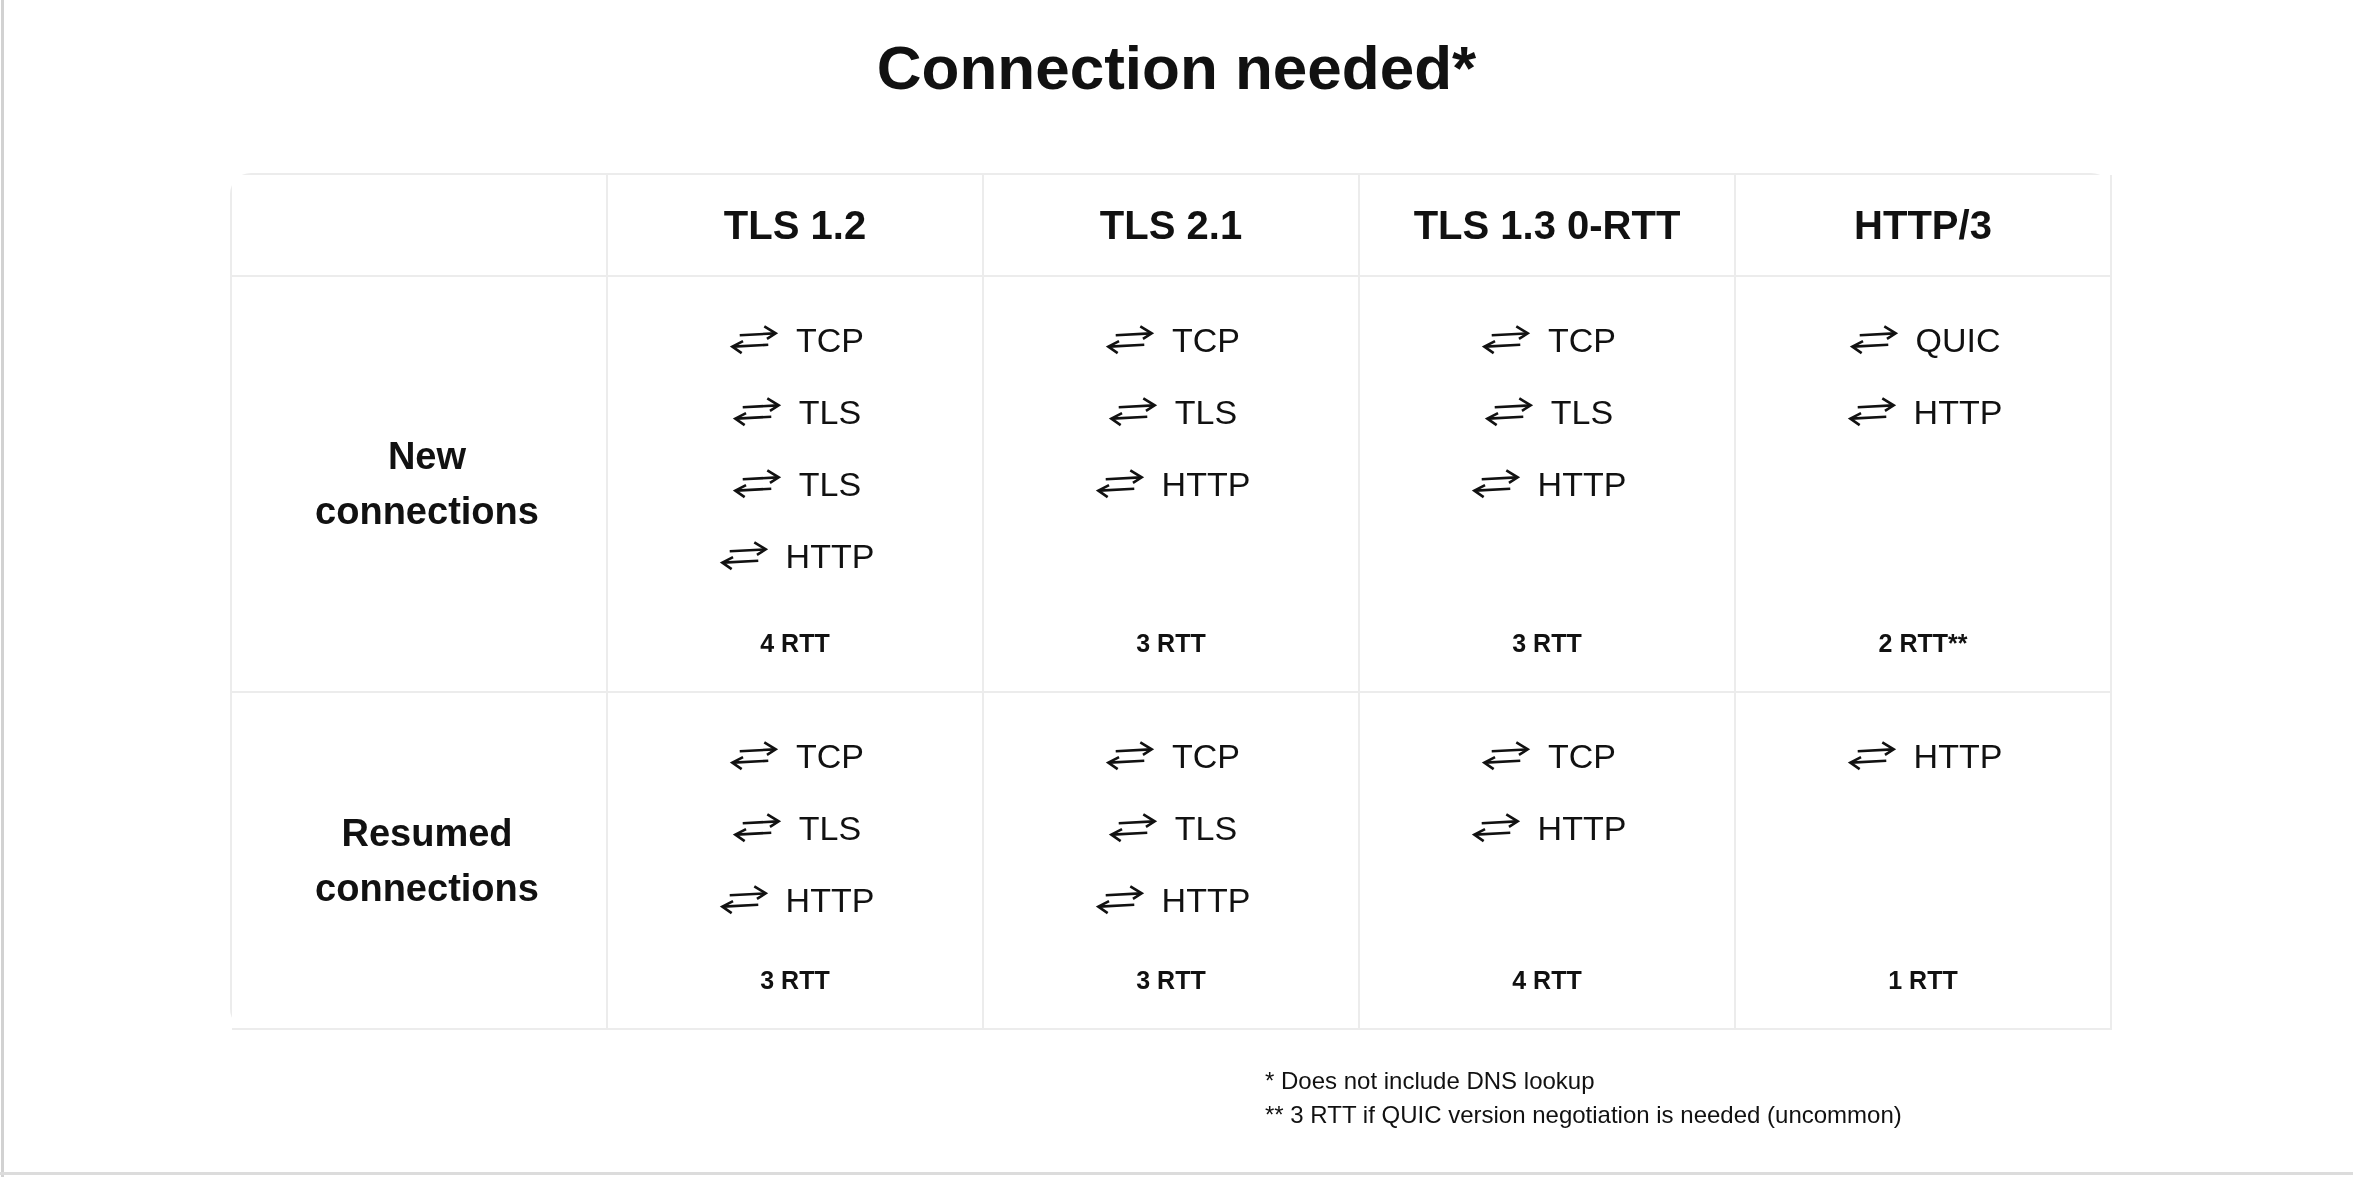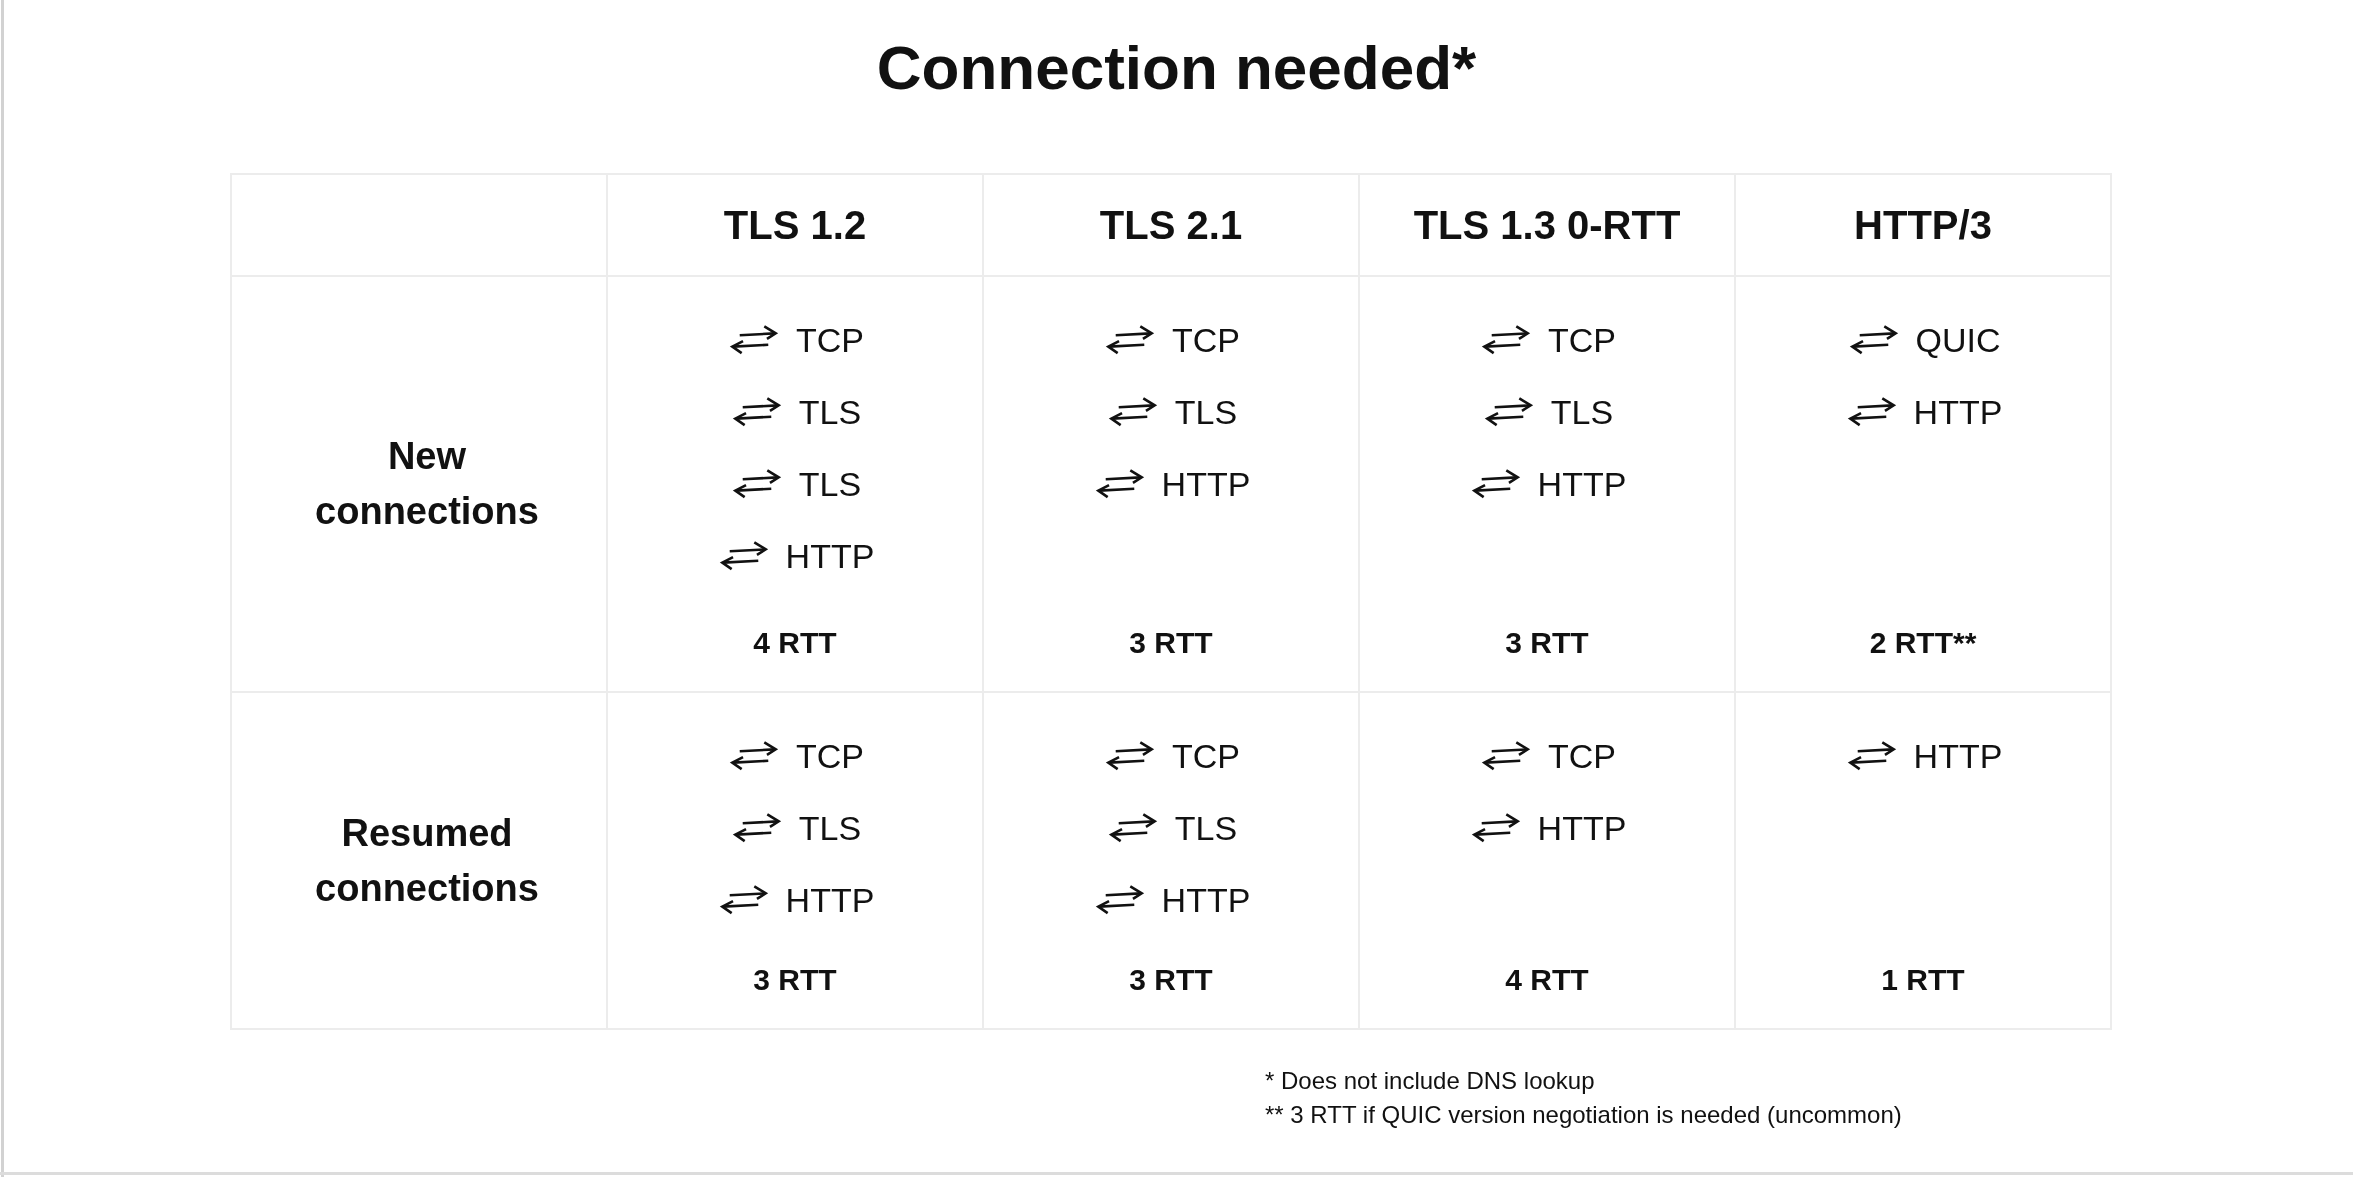--- a/index.html
+++ b/index.html
@@ -30,20 +30,21 @@
     text-align:center;
     font-size:62px;font-weight:bold;letter-spacing:0;
   }
   .grid{
     position:absolute;left:230px;top:173px;
     display:grid;
     grid-template-columns:repeat(5,376px);
     grid-template-rows:102px 416px 337px;
     border-top:2px solid var(--border);
     border-left:2px solid var(--border);
+    border-radius:21px;
   }
   .cell{
     border-right:2px solid var(--border);
     border-bottom:2px solid var(--border);
     background:#fff;
   }
   .th{
     display:flex;align-items:center;justify-content:center;
     font-size:40px;font-weight:bold;
   }
@@ -70,21 +71,21 @@
   .arrow{
     width:56px;height:30px;
     stroke:#111;stroke-width:2.6;fill:none;
     flex:0 0 auto;
   }
   .plabel{
     font-size:34px;font-weight:normal;
   }
   .rtt{
     margin-top:auto;
-    font-size:30px;font-weight:bold;
+    font-size:25px;font-weight:bold;
     line-height:40px;
   }
   .footnotes{
     position:absolute;left:1265px;top:1064px;
     font-size:24px;line-height:34px;
     font-weight:normal;
   }
 </style>
 </head>
 <body>

